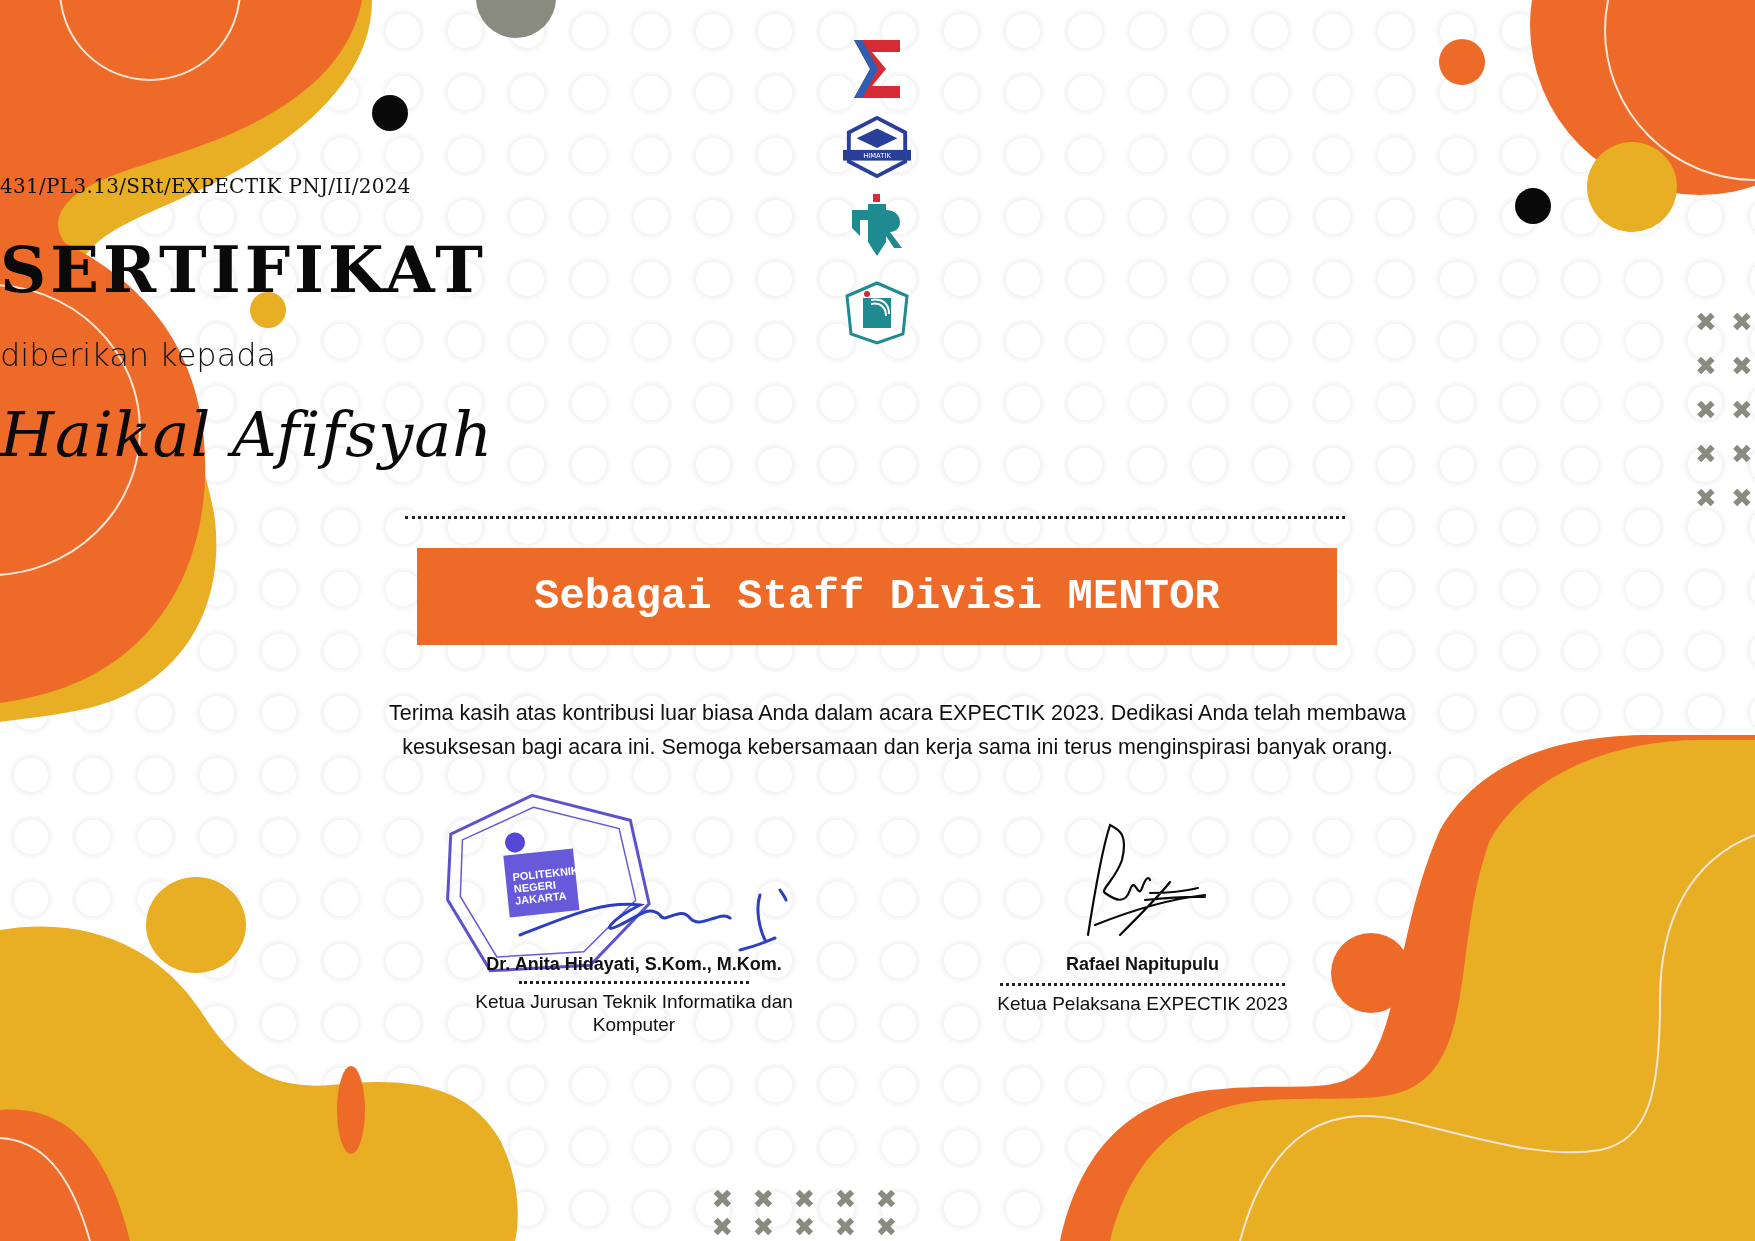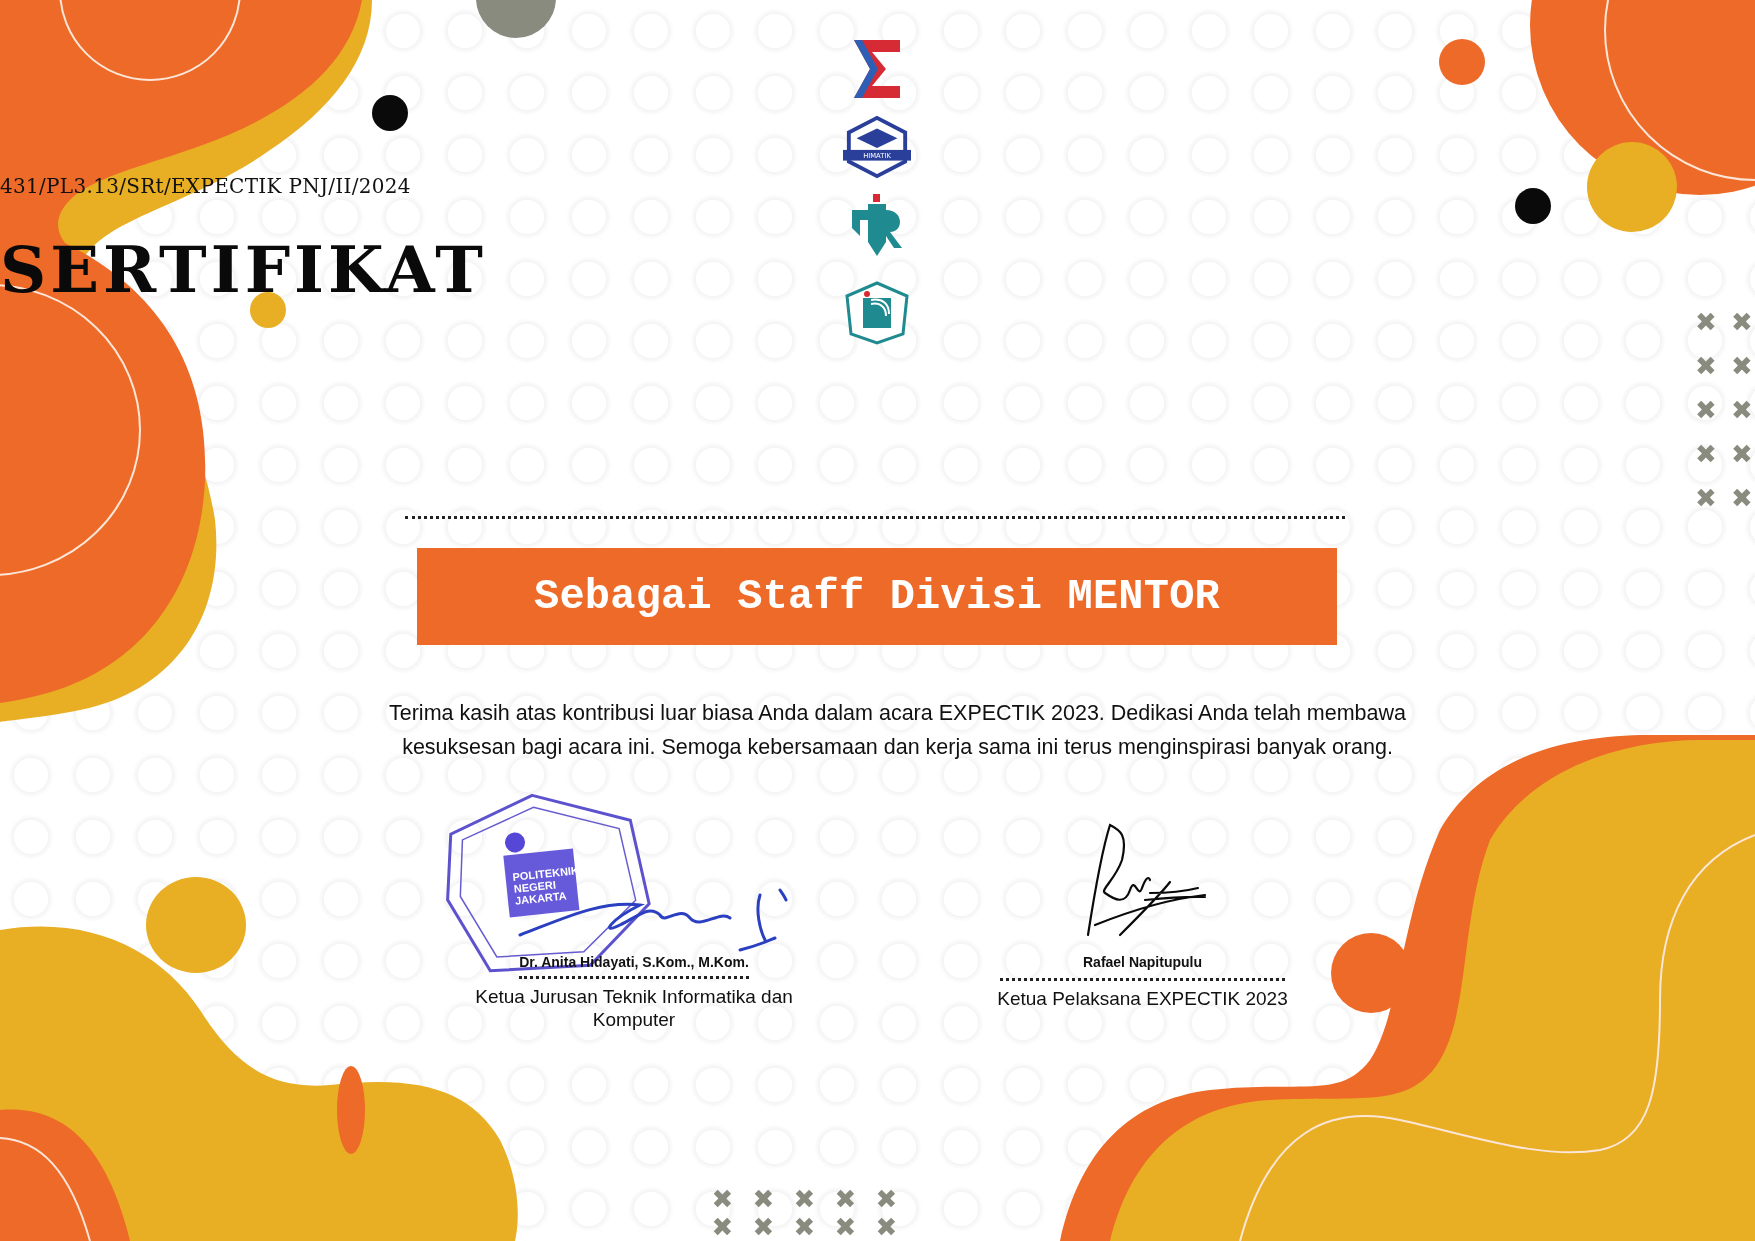--- a/index.html
+++ b/index.html
@@ -20,21 +20,21 @@
   .refno { top:174px; font-family:"DejaVu Serif", serif; font-size:20px; color:#111; letter-spacing:0.3px; }
   .title { top:222px; font-family:"DejaVu Serif", serif; font-size:64px; font-weight:bold; color:#0a0a0a; letter-spacing:4px; line-height:96px; }
   .given { top:336px; font-family:"DejaVu Sans", sans-serif; font-size:32px; color:#111; font-weight:300; }
   .name { top:398px; font-family:"DejaVu Serif", serif; font-style:italic; font-size:62px; color:#0a0a0a; letter-spacing:1px; }
   .dotline { position:absolute; left:405px; top:516px; width:940px; border-top:3px dotted #222; }
   .banner { position:absolute; left:417px; top:548px; width:920px; height:97px; background:#ed6a28; display:flex; align-items:center; justify-content:center; }
   .banner span { color:#fff; font-family:Liberation Mono, monospace; font-weight:bold; font-size:42px; letter-spacing:0.2px; }
   .para { position:absolute; left:380px; top:696px; width:1035px; text-align:center; font-family:"Liberation Sans", sans-serif; font-size:21.5px; line-height:34px; color:#111; }
 
   .sig-block { position:absolute; text-align:center; font-family:"Liberation Sans", sans-serif; color:#111; }
-  .sig-name { font-weight:bold; font-size:14px; }
+  .sig-name { font-weight:bold; font-size:18px; }
   .sig-dots { border-top:3px dotted #222; margin:6px auto 6px auto; }
   .sig-title { font-size:19px; line-height:23px; }
 
   .crosses { position:absolute; display:grid; }
   .cross { color:#8a8b7f; font-weight:bold; font-family:"DejaVu Sans", sans-serif; font-size:26px; line-height:26px; text-align:center; }
 </style>
 </head>
 <body>
 
 <div class="page">
@@ -99,20 +99,22 @@
         <rect x="20" y="18" width="28" height="30" fill="#1f8a8f"></rect>
         <circle cx="24" cy="14" r="3" fill="#d62b35"></circle>
         <path d="M28,20 C40,18 46,24 46,34" fill="none" stroke="#fff" stroke-width="2"></path>
         <path d="M28,24 C38,22 43,28 43,36" fill="none" stroke="#fff" stroke-width="2"></path>
       </svg>
     </div>
   </div>
 
   <div class="abs center-x refno">431/PL3.13/SRt/EXPECTIK PNJ/II/2024</div>
   <div class="abs center-x title">SERTIFIKAT</div>
+  <div class="abs center-x given">diberikan kepada</div>
+  <div class="abs center-x name">Haikal Afifsyah</div>
   <div class="dotline"></div>
 
   <div class="banner">
     <span>Sebagai Staff Divisi MENTOR</span>
   </div>
 
   <div class="para">Terima kasih atas kontribusi luar biasa Anda dalam acara EXPECTIK 2023. Dedikasi Anda telah membawa kesuksesan bagi acara ini. Semoga kebersamaan dan kerja sama ini terus menginspirasi banyak orang.</div>
 
   <svg class="deco" width="1755" height="1241" viewBox="0 0 1755 1241" style="pointer-events:none;">
     <g transform="translate(540,870) rotate(-6)">

